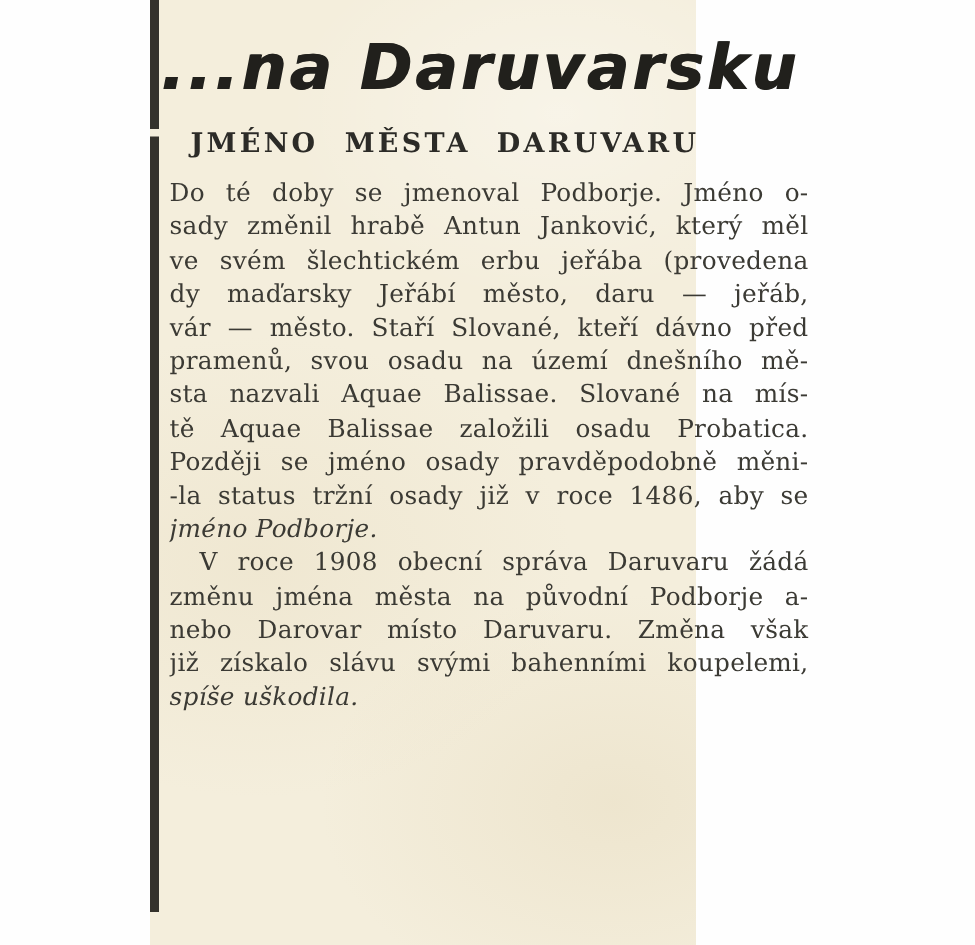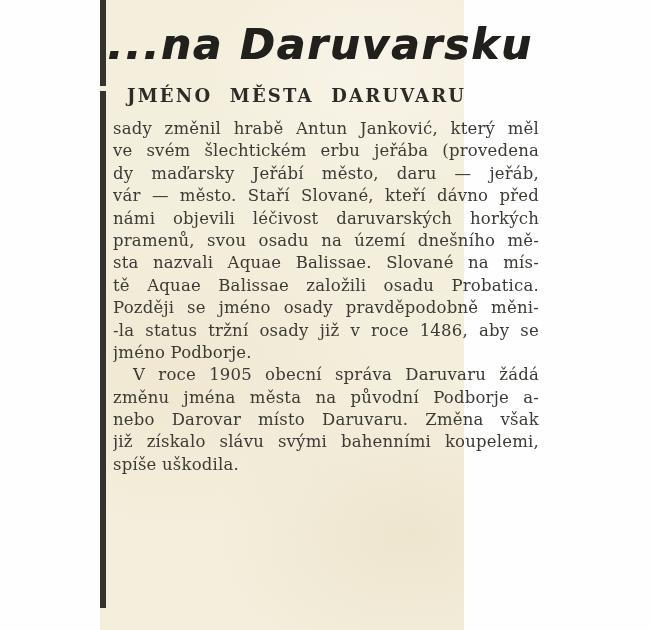--- a/index.html
+++ b/index.html
@@ -60,49 +60,49 @@
     letter-spacing: 0.2px;
   }
   .ln {
     height: 22.4px; line-height: 22.4px;
     text-align: justify;
     text-align-last: justify;
     white-space: normal;
     overflow: hidden;
   }
   .ln.indent { padding-left: 20px; }
-  .ln.end { text-align-last: left; }
+  .ln.end { text-align-last: left; font-style: italic; }
 </style>
 </head>
 <body>
 
 <div class="scan-stage">
   <div class="paper">
 
     <div class="rule-seg rule-top"></div>
     <div class="rule-seg rule-bottom"></div>
 
     <div class="title">...na Daruvarsku</div>
 
     <div class="heading">JMÉNO MĚSTA DARUVARU</div>
 
     <div class="body-text">
+      <div class="ln">Do té doby se jmenoval Podborje. Jméno o-</div>
       <div class="ln">sady změnil hrabě Antun Janković, který měl</div>
       <div class="ln">ve svém šlechtickém erbu jeřába (provedena</div>
       <div class="ln">dy maďarsky Jeřábí město, daru — jeřáb,</div>
       <div class="ln">vár — město. Staří Slované, kteří dávno před</div>
-      <div class="ln">námi objevili léčivost daruvarských horkých</div>
       <div class="ln">pramenů, svou osadu na území dnešního mě-</div>
       <div class="ln">sta nazvali Aquae Balissae. Slované na mís-</div>
       <div class="ln">tě Aquae Balissae založili osadu Probatica.</div>
       <div class="ln">Později se jméno osady pravděpodobně měni-</div>
       <div class="ln">-la status tržní osady již v roce 1486, aby se</div>
       <div class="ln end">jméno Podborje.</div>
 
-      <div class="ln indent">V roce 1905 obecní správa Daruvaru žádá</div>
+      <div class="ln indent">V roce 1908 obecní správa Daruvaru žádá</div>
       <div class="ln">změnu jména města na původní Podborje a-</div>
       <div class="ln">nebo Darovar místo Daruvaru. Změna však</div>
       <div class="ln">již získalo slávu svými bahenními koupelemi,</div>
       <div class="ln end">spíše uškodila.</div>
     </div>
 
   </div>
 </div>
 
 </body></html>

